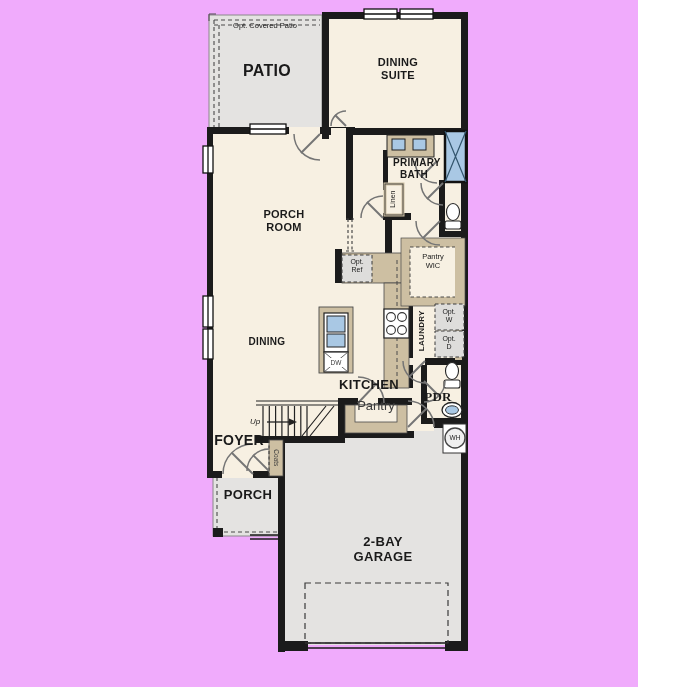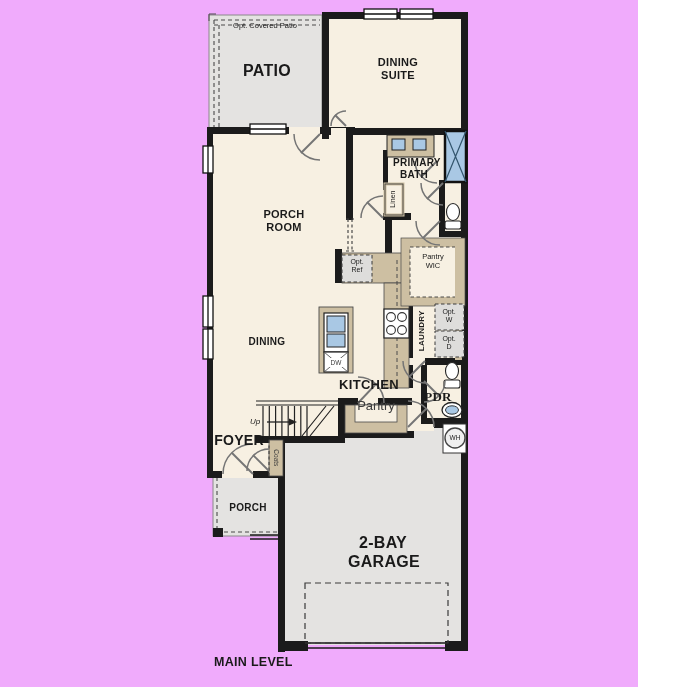--- a/index.html
+++ b/index.html
@@ -255,17 +255,16 @@
 <div class="lbl b vert" style="left:392px;top:326px;width:60px;font-size:8px;">LAUNDRY</div>
 <div class="lbl" style="left:439px;top:308px;width:20px;font-size:7px;">Opt. W</div>
 <div class="lbl" style="left:439px;top:335px;width:20px;font-size:7px;">Opt. D</div>
 <div class="lbl b" style="left:424px;top:389px;width:28px;font-size:13px;font-family:Liberation Serif, serif;">PDR</div>
 <div class="lbl" style="left:447px;top:434px;width:16px;font-size:6.5px;">WH</div>
 <div class="lbl" style="left:246px;top:417px;width:18px;font-size:8px;font-style:italic;">Up</div>
 <div class="lbl gray" style="left:327px;top:359px;width:18px;font-size:6.5px;">DW</div>
 <div class="lbl gray" style="left:345px;top:398px;width:62px;font-size:13px;">Pantry</div>
 <div class="lbl b" style="left:214px;top:432px;width:50px;font-size:14px;">FOYER</div>
 <div class="lbl gray vert-cw" style="left:258px;top:454px;width:36px;font-size:6.5px;">Coats</div>
-<div class="lbl b" style="left:222px;top:502px;width:52px;font-size:10px;">PORCH</div>
-<div class="lbl b" style="left:348px;top:534px;width:70px;font-size:16px;">2-BAY GARAGE</div>
-<div class="lbl b" style="left:214px;top:655px;width:140px;font-size:12.5px;text-align:left;">MAIN LEVEL</div>
+<div class="lbl b" style="left:222px;top:487px;width:52px;font-size:13px;">PORCH</div>
+<div class="lbl b" style="left:348px;top:534px;width:70px;font-size:13px;">2-BAY GARAGE</div>
 
 </div>
 
 </body></html>

